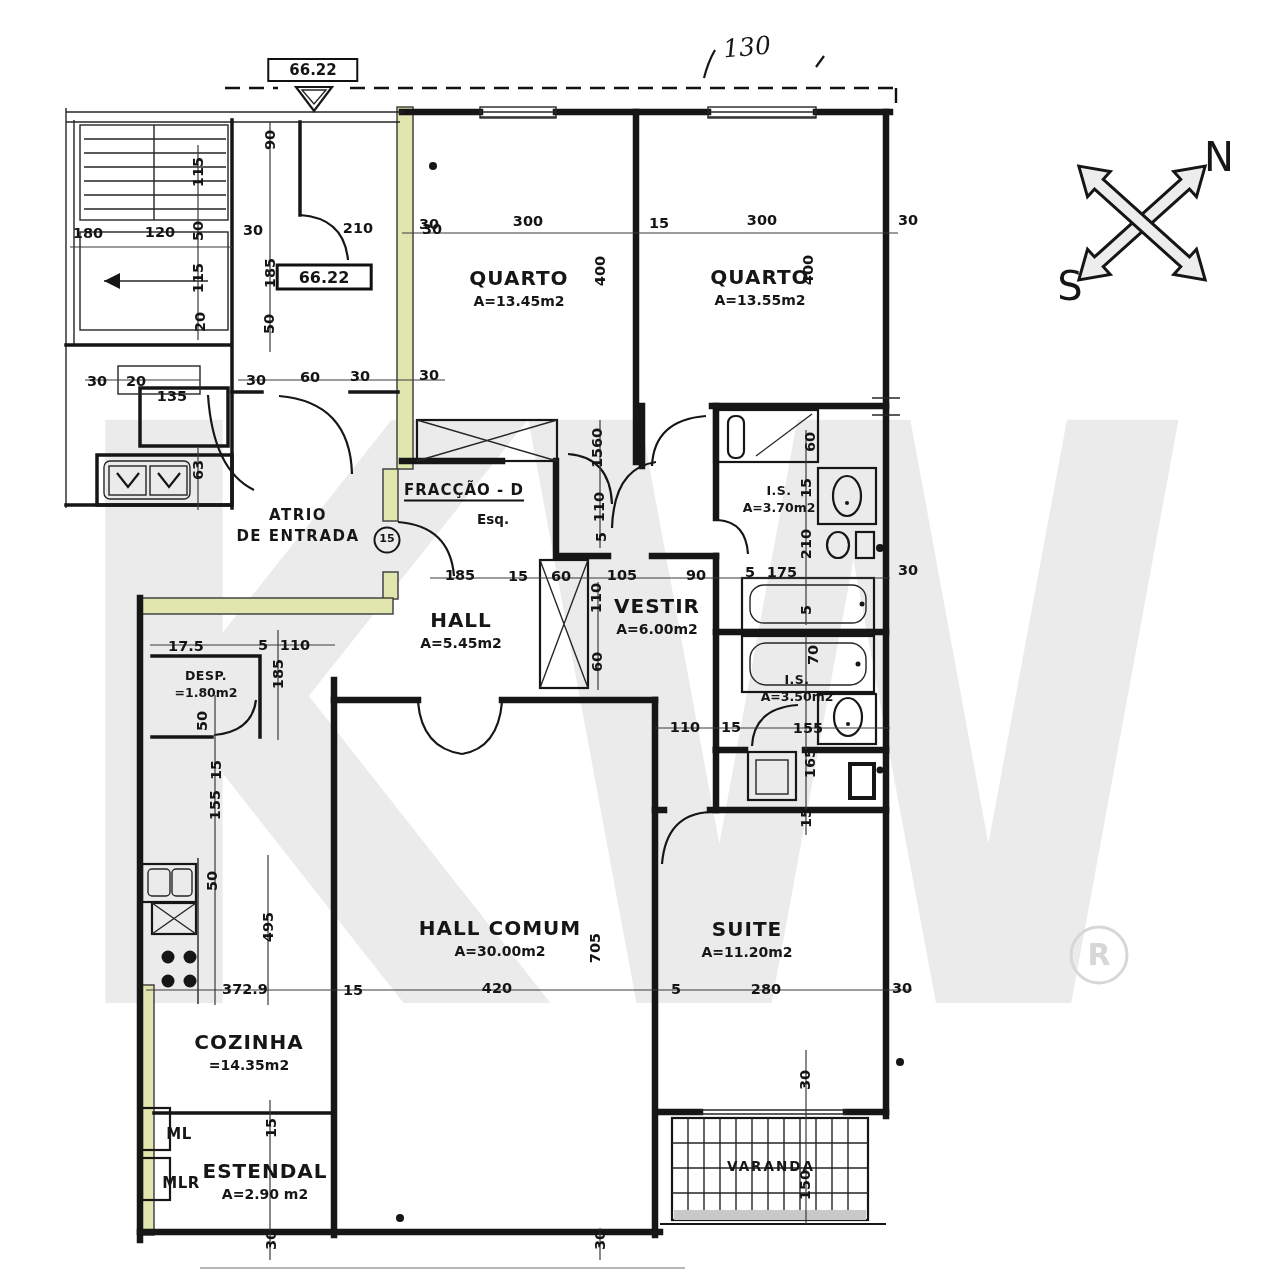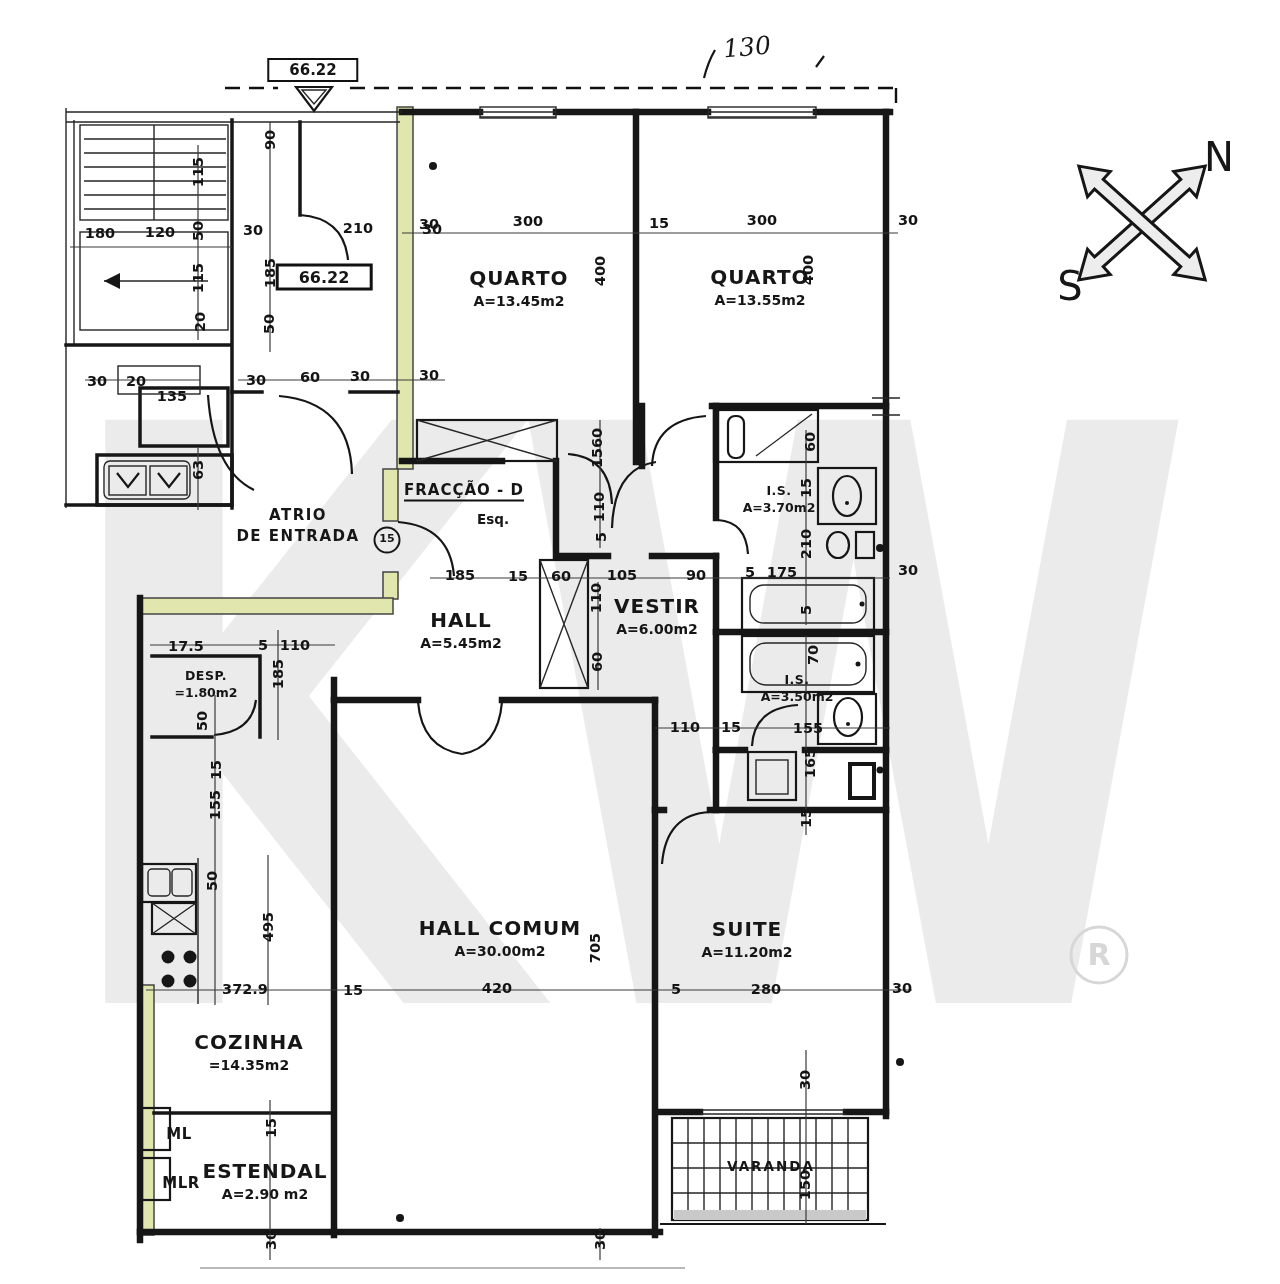--- a/index.html
+++ b/index.html
@@ -306,21 +306,21 @@
   <div class="lbl appl" style="left:181px;top:1183px;">MLR</div>
 
   <div class="lbl compass-letter" style="left:1219px;top:157px;">N</div>
   <div class="lbl compass-letter" style="left:1070px;top:286px;">S</div>
 
   <div class="rmark">R</div>
 
   <div id="dims">
       <div class="dim rot" style="left: 270px; top: 140px;">90</div>
       <div class="dim rot" style="left: 198px; top: 172px;">115</div>
-      <div class="dim" style="left: 100px; top: 233px;">180</div>
+      <div class="dim" style="left: 88px; top: 233px;">180</div>
       <div class="dim" style="left: 160px; top: 232px;">120</div>
       <div class="dim rot" style="left: 198px; top: 231px;">50</div>
       <div class="dim rot" style="left: 198px; top: 278px;">115</div>
       <div class="dim rot" style="left: 200px; top: 322px;">20</div>
       <div class="dim" style="left: 253px; top: 230px;">30</div>
       <div class="dim" style="left: 358px; top: 228px;">210</div>
       <div class="dim" style="left: 432px; top: 229px;">30</div>
       <div class="dim rot" style="left: 270px; top: 273px;">185</div>
       <div class="dim rot" style="left: 269px; top: 324px;">50</div>
       <div class="dim" style="left: 97px; top: 381px;">30</div>

